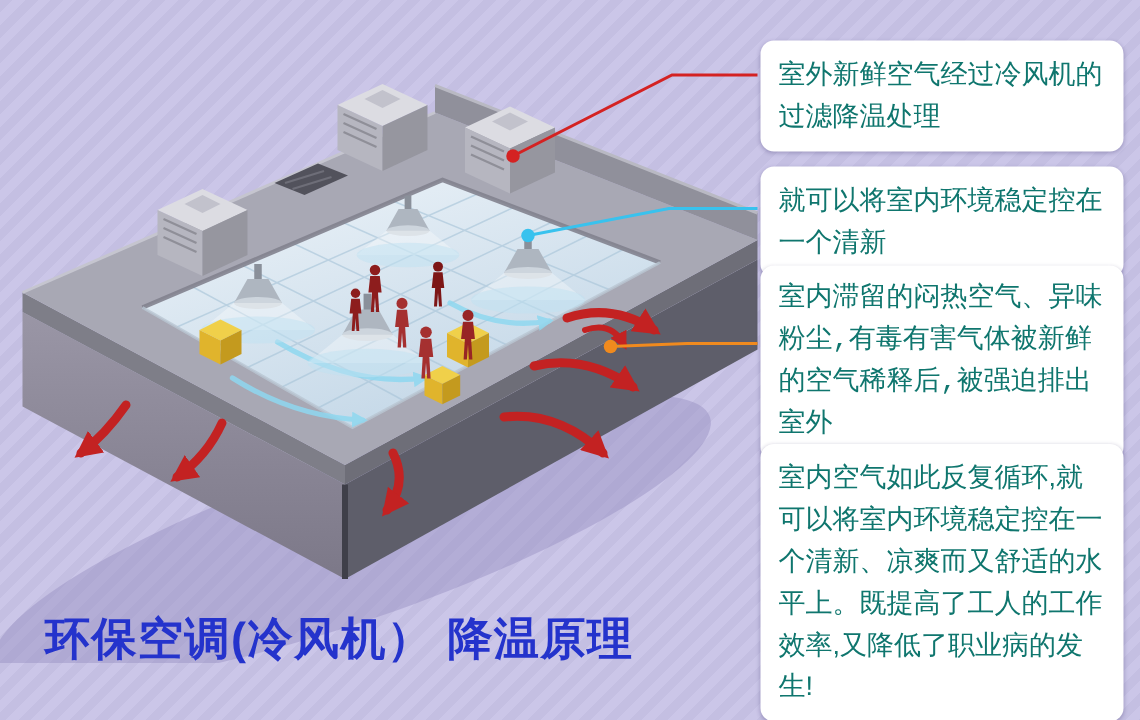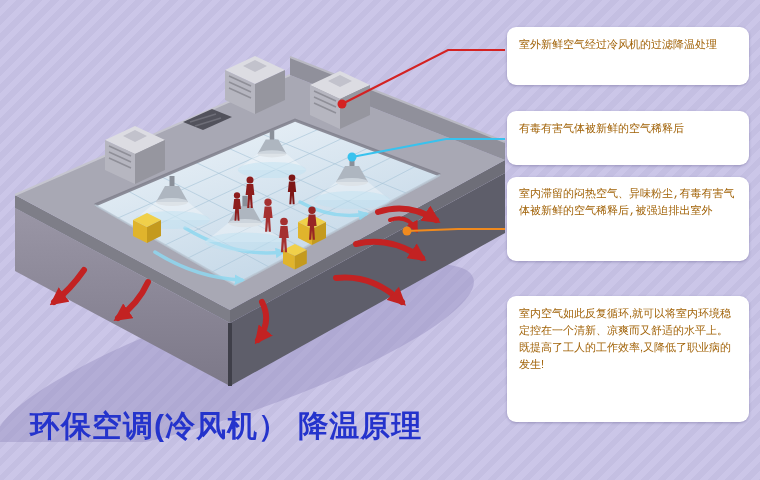--- a/index.html
+++ b/index.html
@@ -7,21 +7,21 @@
   .stage {
     position:relative; width:760px; height:480px;
     background: repeating-linear-gradient(135deg, #c4bfe2 0px, #c4bfe2 6px, #cbc6e8 6px, #cbc6e8 12px);
     font-family:"Liberation Sans", sans-serif;
   }
   .building-svg { position:absolute; left:0; top:30px; width:520px; height:412px; }
   .connector-svg { position:absolute; left:0; top:0; width:760px; height:480px; pointer-events:none; }
   .callout {
     position:absolute; left:507px; width:242px;
     background:#ffffff; border-radius:9px; padding:9px 12px;
-    font-size:11px; line-height:1.55; color:#a16207;
+    font-size:18px; line-height:1.55; color:#0f766e;
     box-shadow:0 1px 3px rgba(40,30,90,.28);
   }
   .callout.c1 { top:27px;  min-height:58px; }
   .callout.c2 { top:111px; min-height:54px; }
   .callout.c3 { top:177px; min-height:84px;font-family:Liberation Mono, monospace; }
   .callout.c4 { top:296px; min-height:126px; }
   .page-title {
     position:absolute; left:30px; top:406px;
     font-size:30px; font-weight:bold; letter-spacing:1px;
     color:#2433cc;
@@ -147,21 +147,21 @@
     <g>
       <polyline points="407,231 458,229 505,229" fill="none" stroke="#f08a1e" stroke-width="2"></polyline>
       <circle cx="407" cy="231" r="4.5" fill="#f08a1e"></circle>
     </g>
   </svg>
 
   <div class="callout c1">
     <span>室外新鲜空气经过冷风机的过滤降温处理</span>
   </div>
   <div class="callout c2">
-    <span>有毒有害气体被新鲜的空气稀释后</span>
+    <span>就可以将室内环境稳定控在一个清新</span>
   </div>
   <div class="callout c3">
     <span>室内滞留的闷热空气、异味粉尘,有毒有害气体被新鲜的空气稀释后,被强迫排出室外</span>
   </div>
   <div class="callout c4">
     <span>室内空气如此反复循环,就可以将室内环境稳定控在一个清新、凉爽而又舒适的水平上。既提高了工人的工作效率,又降低了职业病的发生!</span>
   </div>
 
   <div class="page-title">环保空调(冷风机） 降温原理</div>
 

